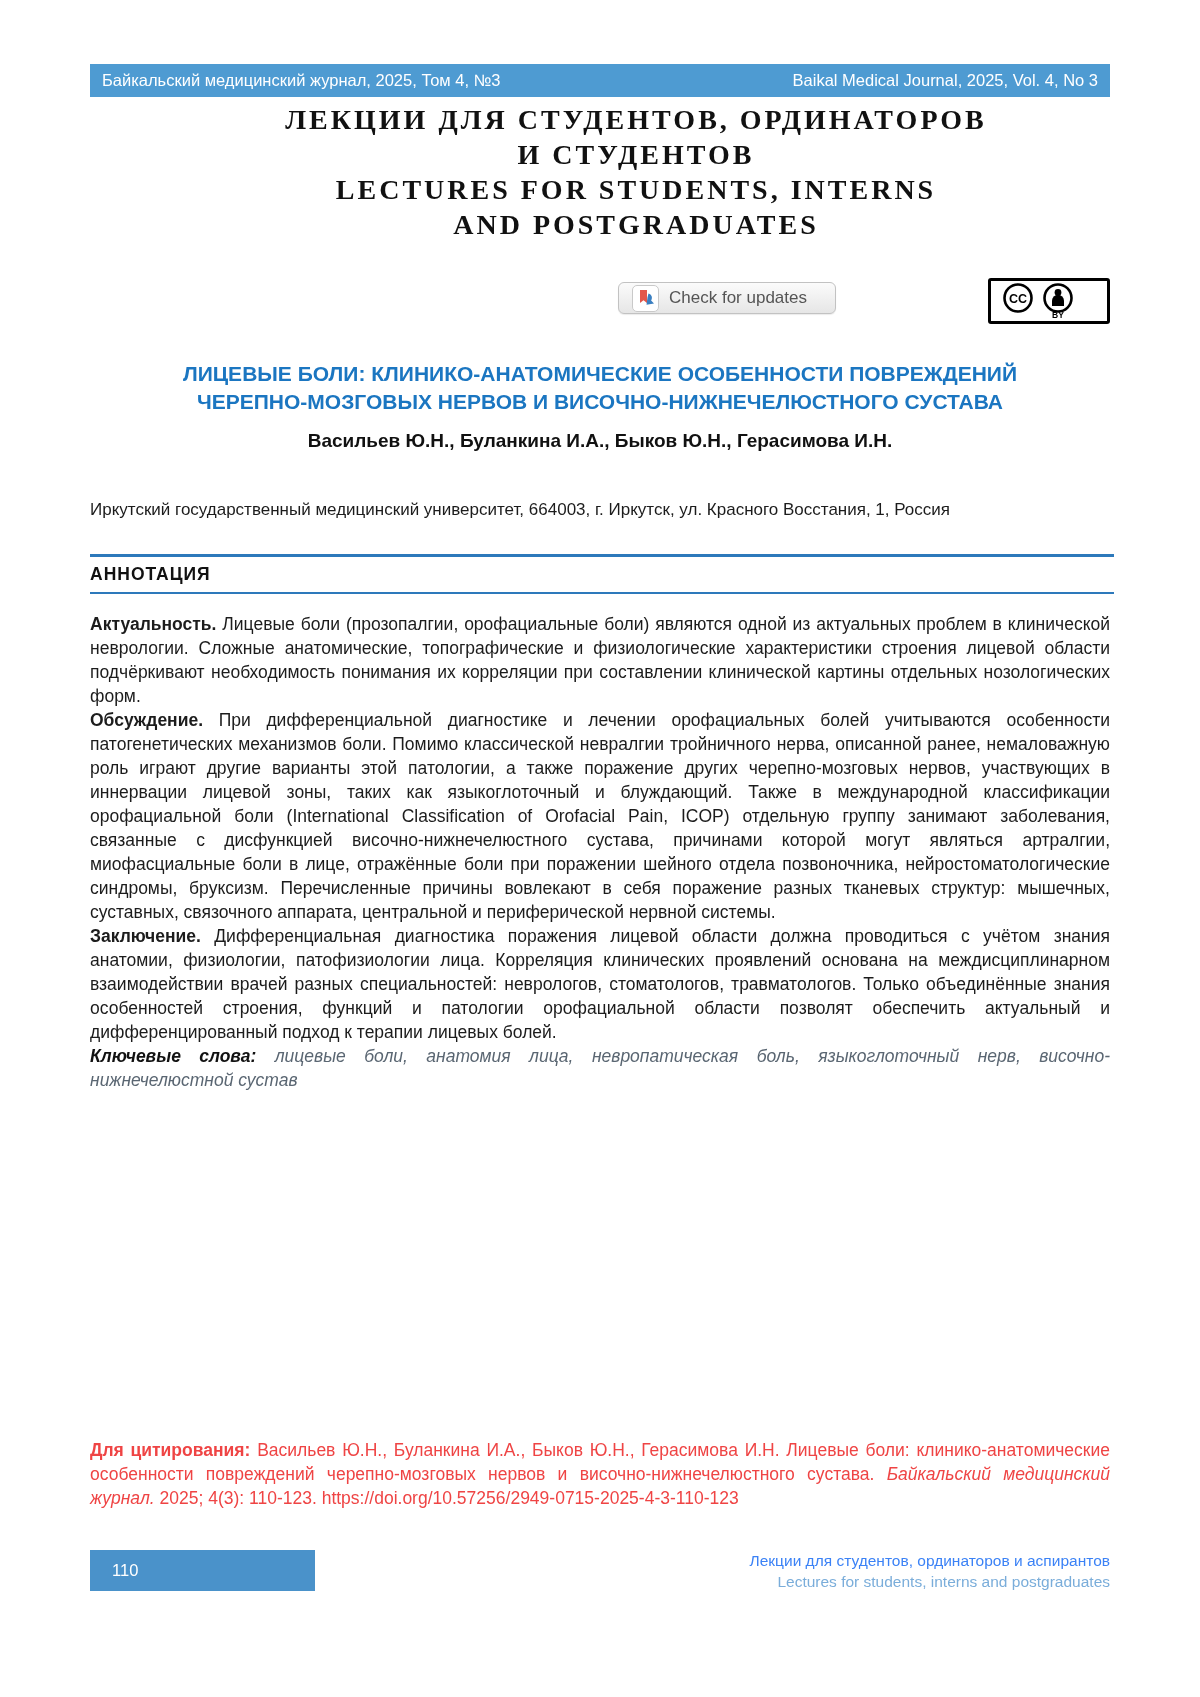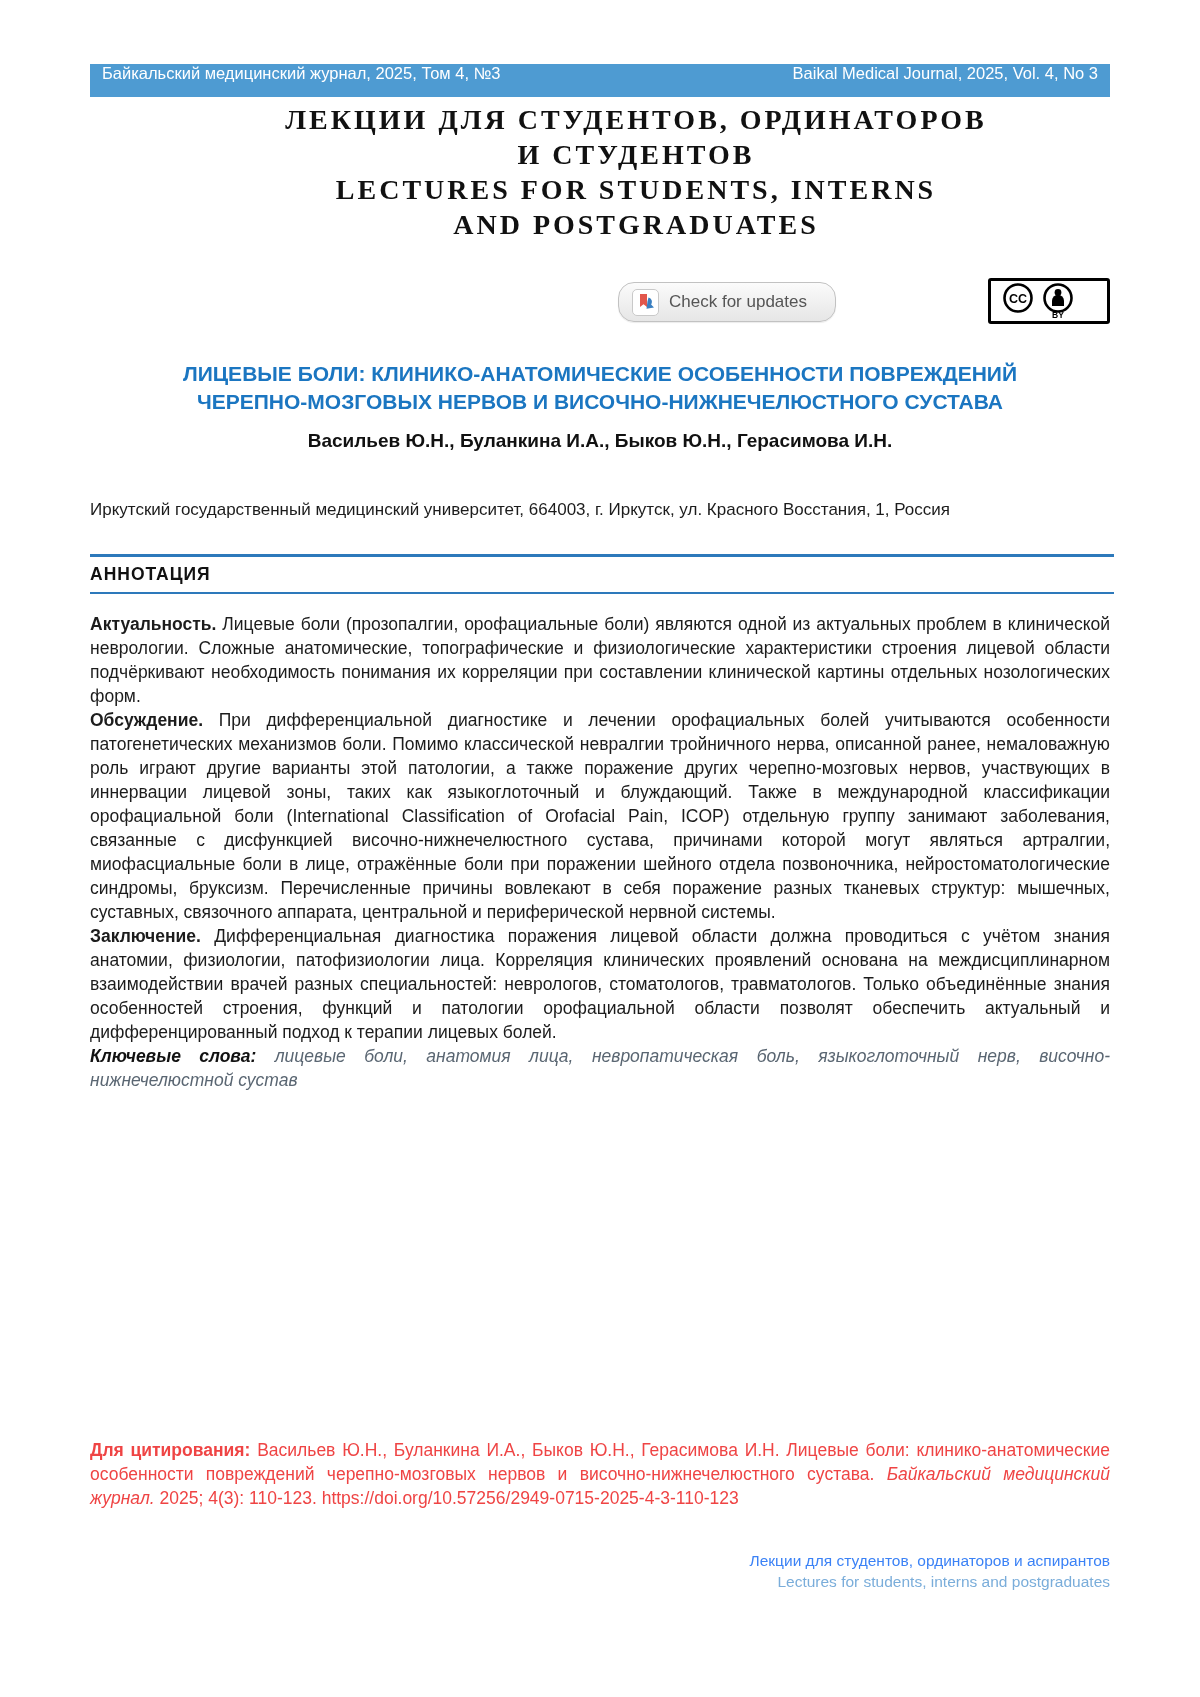--- a/index.html
+++ b/index.html
@@ -9,40 +9,40 @@
     font-family:"Liberation Sans", sans-serif;
     color:#1c1c1c;
     position:relative;
   }
   .page { position:relative; width:1200px; height:1697px; background:#ffffff; overflow:hidden; }
 
   
   .header-bar {
     position:absolute; top:64px; left:90px; right:90px; height:33px;
     background:#4e9bd2; color:#ffffff;
-    display:flex; justify-content:space-between; 
+    display:flex; justify-content:space-between; align-items:center;
     padding:0 12px; font-size:16.5px;
   }
 
   
   .section-title {
     position:absolute; top:102px; left:0; width:100%;
     text-align:center;
     font-family:"Liberation Serif", serif; font-weight:bold;
     font-size:28px; letter-spacing:3px; line-height:35px; color:#111;margin-left:36px;
   }
 
   
   .doi-link {
     position:absolute; top:300px; left:90px;
     font-size:18px; color:#1c1c1c; text-decoration:none;
   }
   .check-badge {
-    position:absolute; top:282px; left:618px; width:218px; height:40px;
-    border:1px solid #c2c2c2; border-radius:16px;
+    position:absolute; top:282px; left:618px; width:218px; height:32px;
+    border:1px solid #c2c2c2; border-radius:6px;
     background:linear-gradient(#fbfbfb,#e6e6e6);
     display:flex; align-items:center; gap:10px; padding:0 13px;
     color:#555; font-size:17px; cursor:pointer;
     box-shadow:0 1px 1px rgba(0,0,0,0.08);
   }
   .cc-badge {
     position:absolute; top:278px; right:90px; width:122px; height:46px;
     border:3px solid #000; border-radius:3px; background:#fff;
     display:flex; justify-content:center; cursor:pointer;
   }
@@ -174,18 +174,21 @@
     </p>
   </div>
 
   <p class="citation">
     <b>Для цитирования:</b>
     <span>Васильев Ю.Н., Буланкина И.А., Быков Ю.Н., Герасимова И.Н. Лицевые боли: клинико-анатомические особенности повреждений черепно-мозговых нервов и височно-нижнечелюстного сустава.</span>
     <i>Байкальский медицинский журнал.</i>
     <span>2025; 4(3): 110-123. https://doi.org/10.57256/2949-0715-2025-4-3-110-123</span>
   </p>
 
+  <div class="footer-page-box">
+    <span>110</span>
+  </div>
   <div class="footer-right">
     <div class="fr1">Лекции для студентов, ординаторов и аспирантов</div>
     <div class="fr2">Lectures for students, interns and postgraduates</div>
   </div>
 
 </div>
 
 </body></html>

